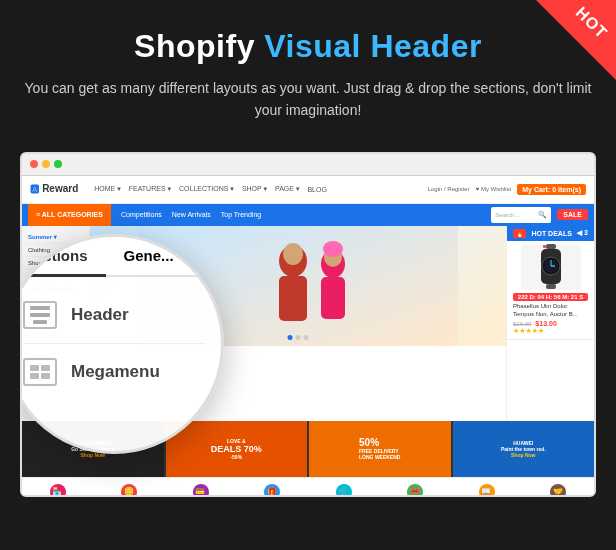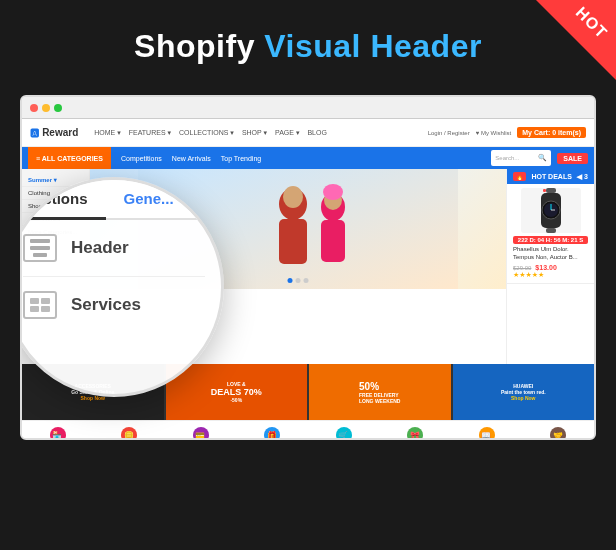--- a/index.html
+++ b/index.html
@@ -385,26 +385,26 @@
       color: #333;
       cursor: pointer;
       border-bottom: 3px solid transparent;
       margin-bottom: -2px;
     }
     .mag-tab.active {
       color: #333;
       border-bottom: 3px solid #333;
     }
     .mag-tab.inactive {
-      color: #3b82f6;
+      color: #000000;
     }
 
     .magnifier-content {
       flex: 1;
-      padding: 0 16px;
+      padding: 10px 16px;
     }
 
     .mag-item {
       display: flex;
       align-items: center;
       gap: 14px;
       padding: 14px 0;
       border-bottom: 1px solid #eee;
     }
     .mag-item:last-child {
@@ -489,20 +489,21 @@
 <body>
 
 <div class="hot-badge">
   <span class="hot-badge-text">HOT</span>
 </div>
 
 <div class="page-header">
   <h1 class="page-title">
     <span>Shopify </span><span class="highlight">Visual Header</span>
   </h1>
+  <p class="page-subtitle">You can get as many different layouts as you want. Just drag &amp; drop the sections, don't limit your imagination!</p>
 </div>
 
 <div class="browser-mockup">
 
   <div class="browser-chrome">
     <div class="browser-dots">
       <div class="browser-dot dot-red"></div>
       <div class="browser-dot dot-yellow"></div>
       <div class="browser-dot dot-green"></div>
     </div>
@@ -635,21 +636,21 @@
 
         <div class="mag-item">
           <div class="mag-icon megamenu-icon">
             <div class="mag-icon-inner">
               <div class="mag-icon-cell"></div>
               <div class="mag-icon-cell"></div>
               <div class="mag-icon-cell"></div>
               <div class="mag-icon-cell"></div>
             </div>
           </div>
-          <span class="mag-item-label">Services</span>
+          <span class="mag-item-label">Megamenu</span>
         </div>
       </div>
     </div>
 
   </div>
 
   <div class="shop-banners">
     <div class="banner-item dark">
       <span style="font-size:5px;text-align:center;">ACCESSORIES<br>Go Store &amp; Online<br><span style="color:#ff9800;font-size:5px;">Shop Now</span></span>
     </div>

